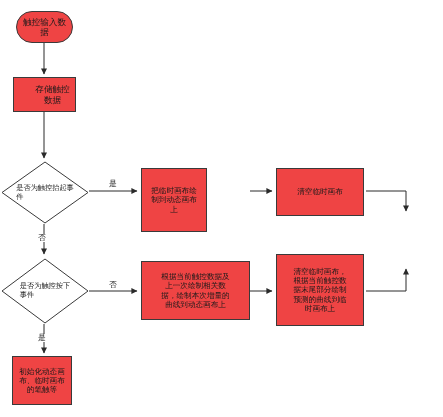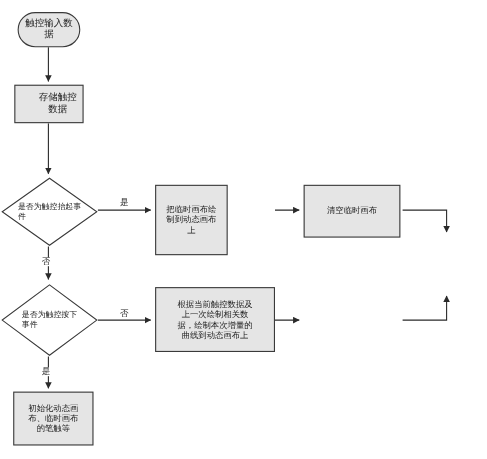--- a/index.html
+++ b/index.html
@@ -21,21 +21,21 @@
     pointer-events:none;
   }
   .node{
     position:absolute;
     box-sizing:border-box;
     display:flex;
     align-items:center;
     justify-content:center;
     text-align:center;
     color:#1a1a1a;
-    background:#e5e5e5;
+    background:#ef4444;
   }
   .node .txt{
     display:block;
     width:100%;
     padding:0 2px;
     white-space:pre-line;
   }
   .rect{
     border:1px solid #3a3a3a;
   }
@@ -145,22 +145,29 @@
 事件</div>
   </div>
 
   <div class="node rect fs8" style="left:141px; top:261px; width:109px; height:59px;">
     <span class="txt">根据当前触控数据及
 上一次绘制相关数
 据，绘制本次增量的
 曲线到动态画布上</span>
   </div>
 
+  <div class="node rect fs8" style="left:276px; top:254px; width:88px; height:72px;">
+    <span class="txt">清空临时画布，
+根据当前触控数
+据末尾部分绘制
+预测的曲线到临
+时画布上</span>
+  </div>
 
-  <div class="node rect fs8" style="left:12px; top:356px; width:73px; height:49px;">
+  <div class="node rect fs8" style="left:12px; top:356px; width:60px; height:49px;">
     <span class="txt">初始化动态画
 布、临时画布
 的笔触等</span>
   </div>
 
   <div class="edge-label fs-lab" style="left:108px; top:180px;">是</div>
 
   <div class="edge-label fs-lab" style="left:37px; top:234px;">否</div>
 
   <div class="edge-label fs-lab" style="left:108px; top:281px;">否</div>

